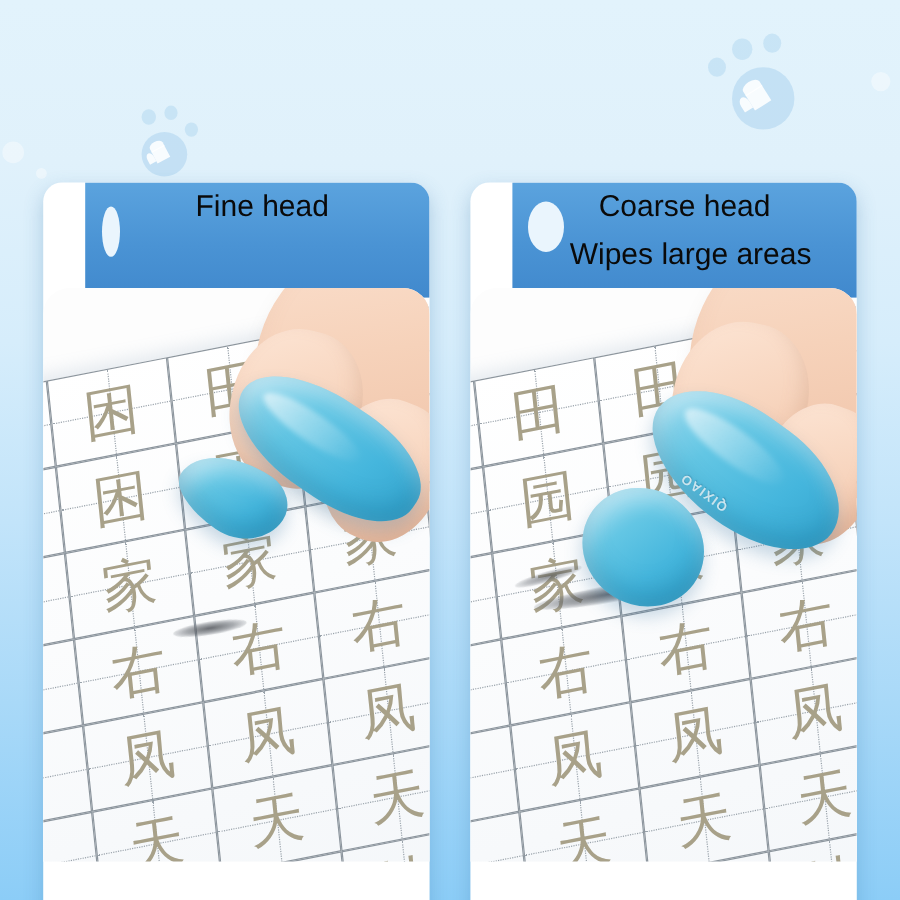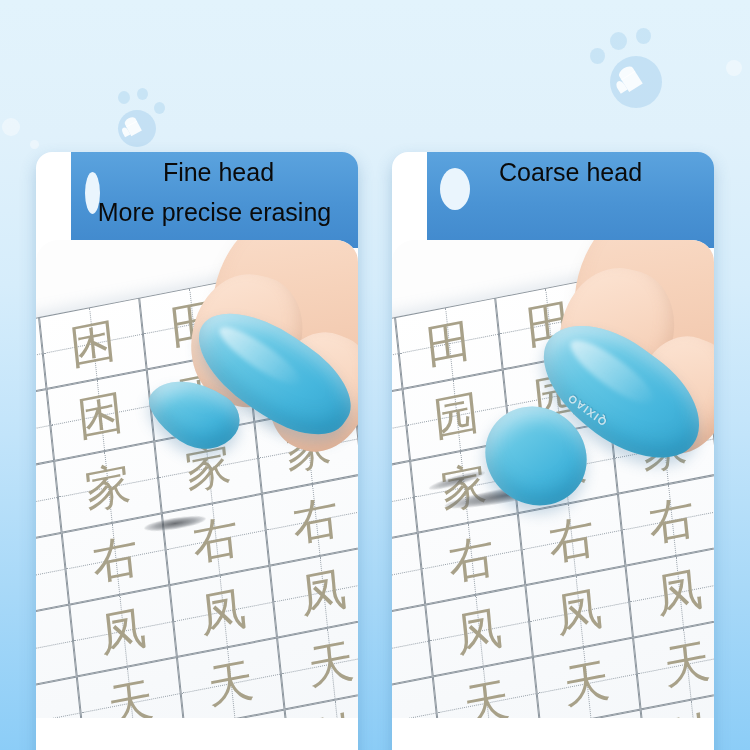--- a/index.html
+++ b/index.html
@@ -261,21 +261,20 @@
     <div class="pad t3"></div>
     <div class="main"></div>
     <div class="heart"></div>
   </div>
 
 
   <div class="card" id="card-left">
     <div class="card-header">
       <div class="oval"></div>
       <div class="head-line1">Fine head</div>
-      <div class="head-line2">More precise erasing</div>
     </div>
     <div class="photo" id="photo-left">
       <div class="paper">
         <div class="grid" id="grid-left">
             <div class="gcell" style="left: -10px; top: 0px; width: 102px; height: 72px;"></div>
             <div class="gcell" style="left: 92px; top: 0px; width: 102px; height: 72px;"></div>
             <div class="gcell" style="left: 194px; top: 0px; width: 102px; height: 72px;"></div>
             <div class="gcell" style="left: 296px; top: 0px; width: 102px; height: 72px;"></div>
             <div class="gcell" style="left: 398px; top: 0px; width: 102px; height: 72px;"></div>
             <div class="gcell" style="left: -10px; top: 72px; width: 102px; height: 72px;"></div>
@@ -333,20 +332,21 @@
         <div class="pen" style="left: 152px; top: 92px; width: 172px; height: 82px; border-radius: 52% 46% 46% 52% / 54% 50% 50% 54%; transform: rotate(34deg);"></div>
         <div class="pen" style="left: 112px; top: 142px; width: 92px; height: 62px; border-radius: 70% 30% 46% 54% / 64% 40% 60% 36%; transform: rotate(34deg);"></div>
         <div class="pen-hl" style="left: 176px; top: 104px; width: 96px; height: 24px; transform: rotate(34deg);"></div>
       </div>
   </div>
 
   <div class="card" id="card-right">
     <div class="card-header">
       <div class="oval"></div>
       <div class="head-line1">Coarse head</div>
+      <div class="head-line2">Wipes large areas</div>
     </div>
     <div class="photo" id="photo-right">
       <div class="paper">
         <div class="grid" id="grid-right">
             <div class="gcell" style="left: -10px; top: 0px; width: 102px; height: 72px;"></div>
             <div class="gcell" style="left: 92px; top: 0px; width: 102px; height: 72px;"></div>
             <div class="gcell" style="left: 194px; top: 0px; width: 102px; height: 72px;"></div>
             <div class="gcell" style="left: 296px; top: 0px; width: 102px; height: 72px;"></div>
             <div class="gcell" style="left: 398px; top: 0px; width: 102px; height: 72px;"></div>
             <div class="gcell" style="left: -10px; top: 72px; width: 102px; height: 72px;"></div>

